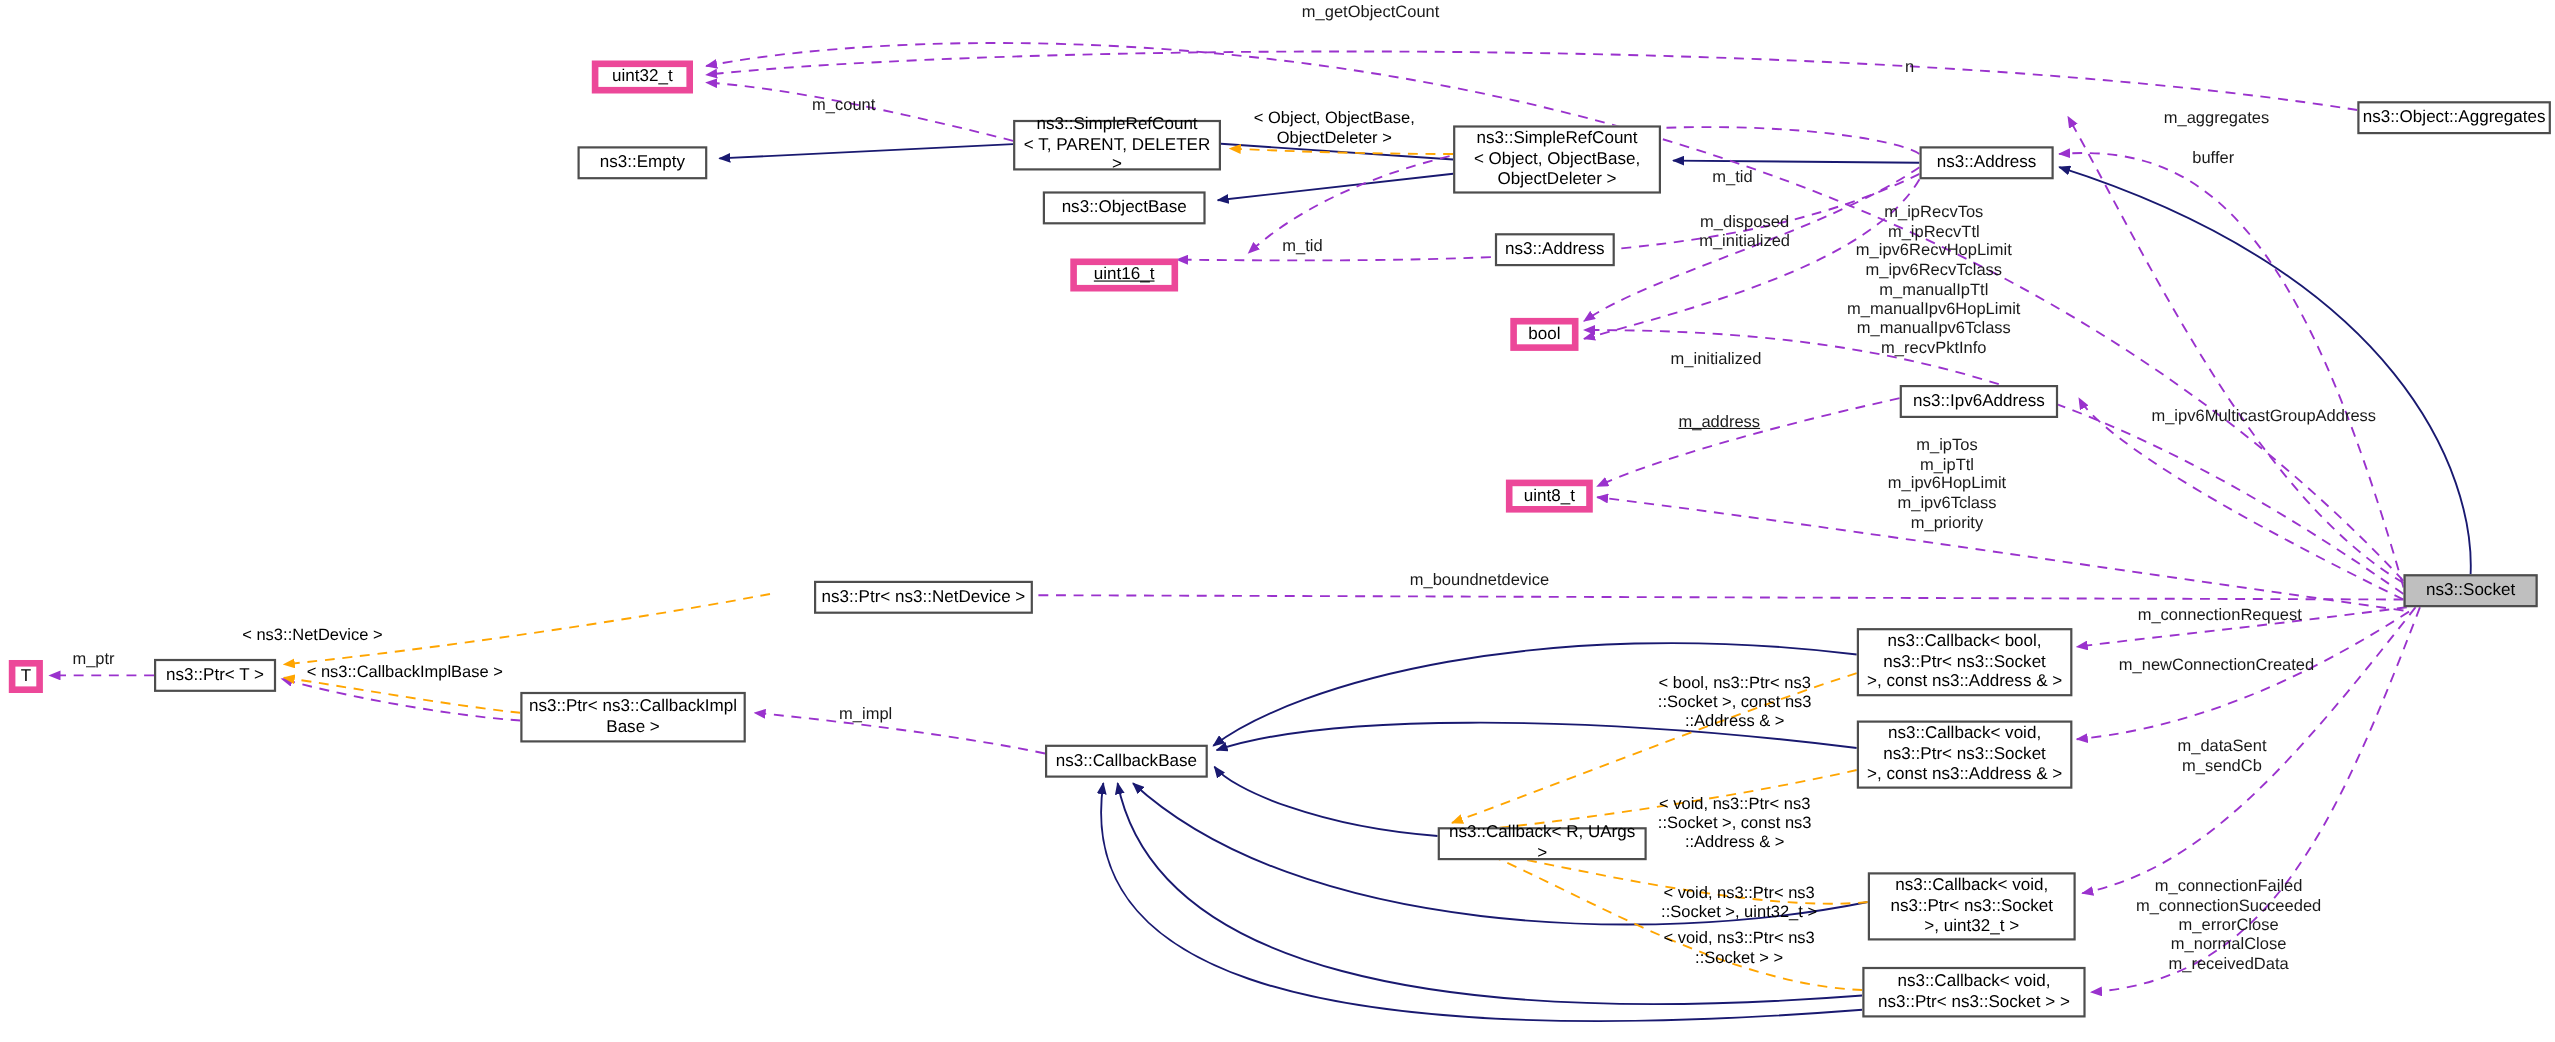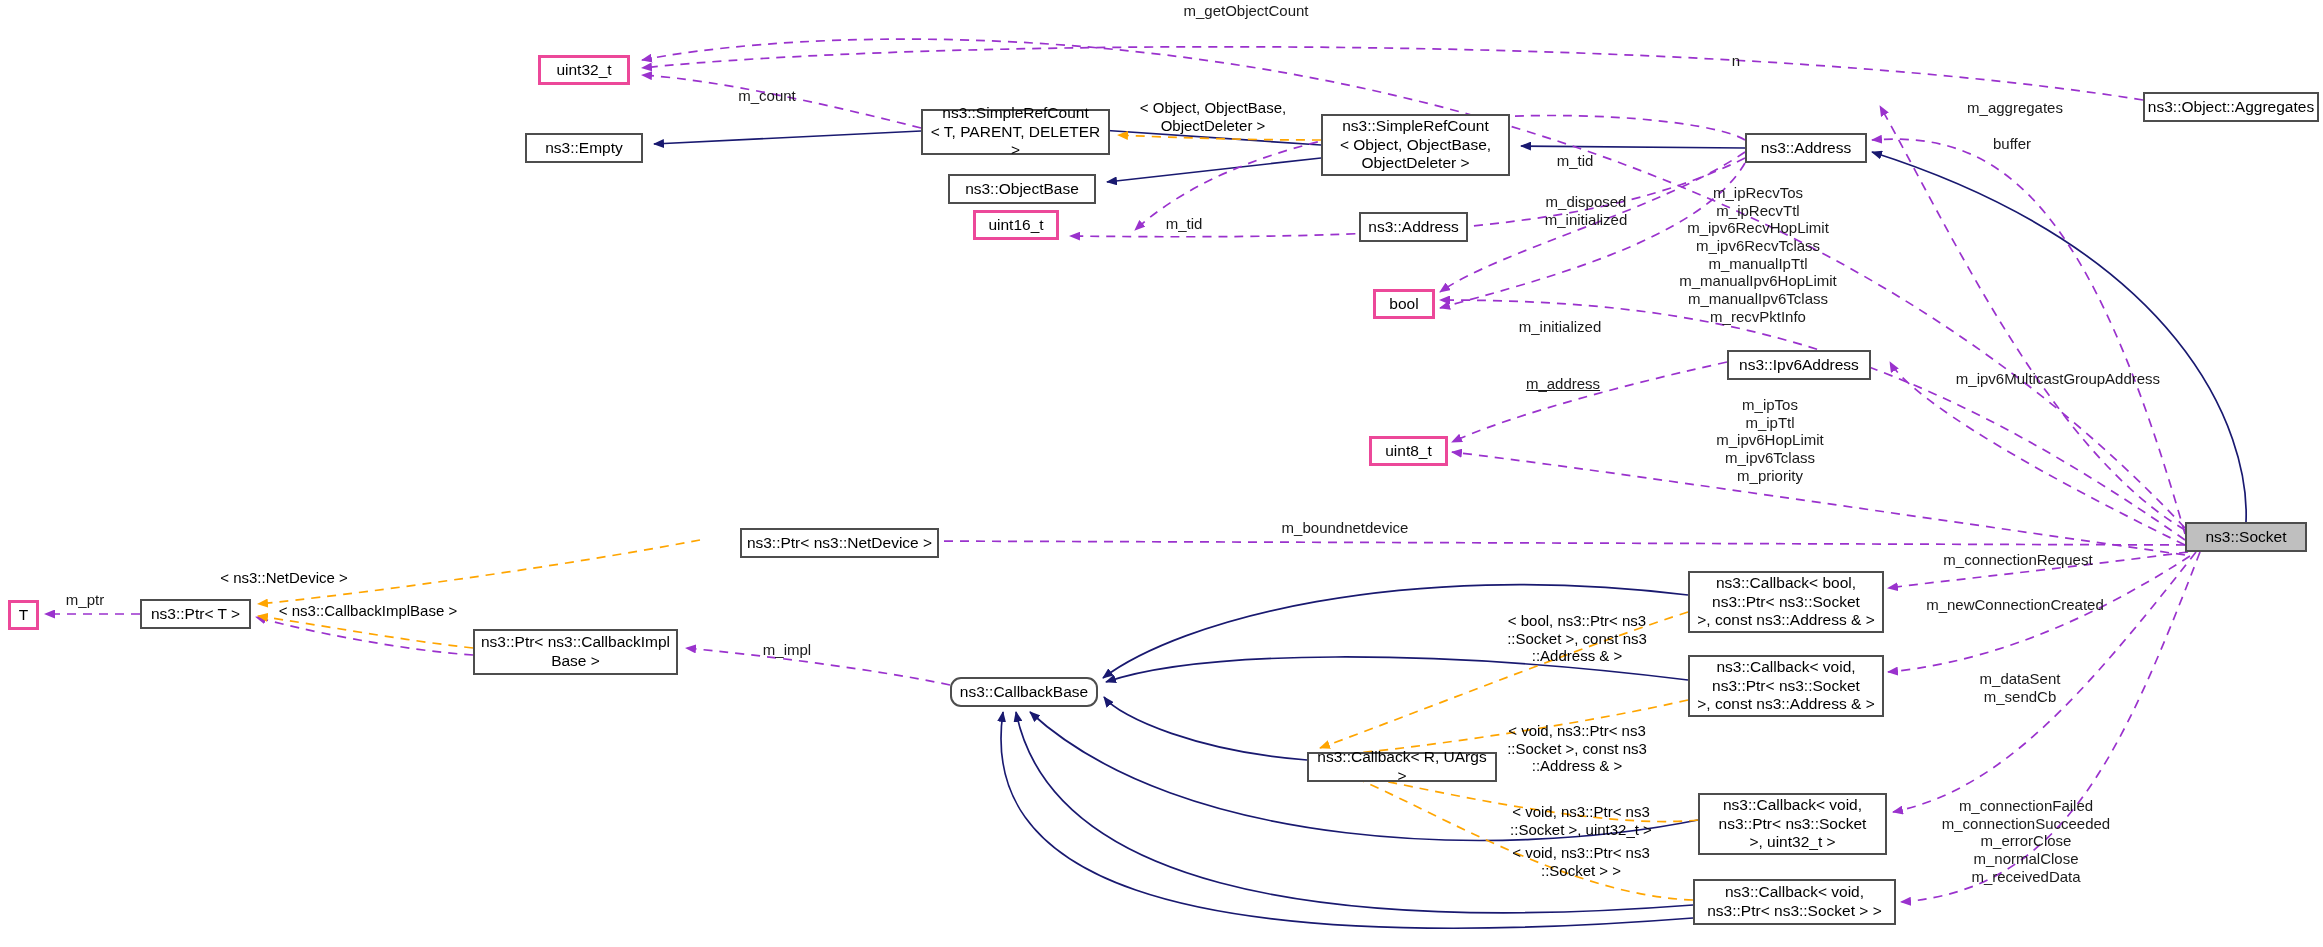--- a/index.html
+++ b/index.html
@@ -36,21 +36,21 @@
     background: #ffffff;
     white-space: pre-line;
     padding: 1px 4px;
   }
   
   .node.cls {
     border: 2px solid #4d4d4d;
   }
   
   .node.prim {
-    border: 3px solid #ec4899;
+    border: 6px solid #ec4899;
   }
   
   .node.focus {
     border: 2px solid #4d4d4d;
     background: #bfbfbf;
   }
   .edge-label {
     position: absolute;
     font-size: 15px;
     line-height: 1.18;
@@ -128,37 +128,37 @@
       <path d="M1698,820 C1600,830 1430,790 1322,768"></path>
       <path d="M1693,900 C1560,895 1420,800 1326,766"></path>
     </g>
   </svg>
 
   <div class="node prim" style="left:538px;top:55px;width:92px;height:30px;">uint32_t</div>
   <div class="node cls" style="left:525px;top:133px;width:118px;height:30px;">ns3::Empty</div>
   <div class="node cls" style="left:921px;top:109px;width:189px;height:46px;">ns3::SimpleRefCount
 &lt; T, PARENT, DELETER &gt;</div>
   <div class="node cls" style="left:948px;top:174px;width:148px;height:30px;">ns3::ObjectBase</div>
-  <div class="node prim" style="left:973px;top:210px;width:86px;height:30px;">uint16_t</div>
+  <div class="node prim" style="left:973px;top:235px;width:98px;height:30px;text-decoration:underline;">uint16_t</div>
   <div class="node cls" style="left:1321px;top:114px;width:189px;height:62px;">ns3::SimpleRefCount
 &lt; Object, ObjectBase,
 ObjectDeleter &gt;</div>
   <div class="node cls" style="left:1359px;top:212px;width:109px;height:30px;">ns3::Address</div>
   <div class="node prim" style="left:1373px;top:289px;width:62px;height:30px;">bool</div>
   <div class="node cls" style="left:1727px;top:350px;width:144px;height:30px;">ns3::Ipv6Address</div>
   <div class="node prim" style="left:1369px;top:436px;width:79px;height:30px;">uint8_t</div>
   <div class="node cls" style="left:1745px;top:133px;width:122px;height:30px;">ns3::Address</div>
   <div class="node cls" style="left:2143px;top:92px;width:176px;height:30px;">ns3::Object::Aggregates</div>
   <div class="node focus" style="left:2185px;top:522px;width:122px;height:30px;">ns3::Socket</div>
   <div class="node cls" style="left:700px;top:528px;width:199px;height:30px;margin-left:40px;">ns3::Ptr&lt; ns3::NetDevice &gt;</div>
   <div class="node prim" style="left:8px;top:600px;width:31px;height:30px;">T</div>
   <div class="node cls" style="left:140px;top:599px;width:111px;height:30px;">ns3::Ptr&lt; T &gt;</div>
   <div class="node cls" style="left:473px;top:629px;width:205px;height:46px;">ns3::Ptr&lt; ns3::CallbackImpl
 Base &gt;</div>
-  <div class="node cls" style="left:950px;top:677px;width:148px;height:30px;border-radius:11px;">ns3::CallbackBase</div>
+  <div class="node cls" style="left:950px;top:677px;width:148px;height:30px;">ns3::CallbackBase</div>
   <div class="node cls" style="left:1307px;top:752px;width:190px;height:30px;">ns3::Callback&lt; R, UArgs &gt;</div>
   <div class="node cls" style="left:1688px;top:571px;width:196px;height:62px;">ns3::Callback&lt; bool,
 ns3::Ptr&lt; ns3::Socket
 &gt;, const ns3::Address &amp; &gt;</div>
   <div class="node cls" style="left:1688px;top:655px;width:196px;height:62px;">ns3::Callback&lt; void,
 ns3::Ptr&lt; ns3::Socket
 &gt;, const ns3::Address &amp; &gt;</div>
   <div class="node cls" style="left:1698px;top:793px;width:189px;height:62px;">ns3::Callback&lt; void,
 ns3::Ptr&lt; ns3::Socket
 &gt;, uint32_t &gt;</div>

